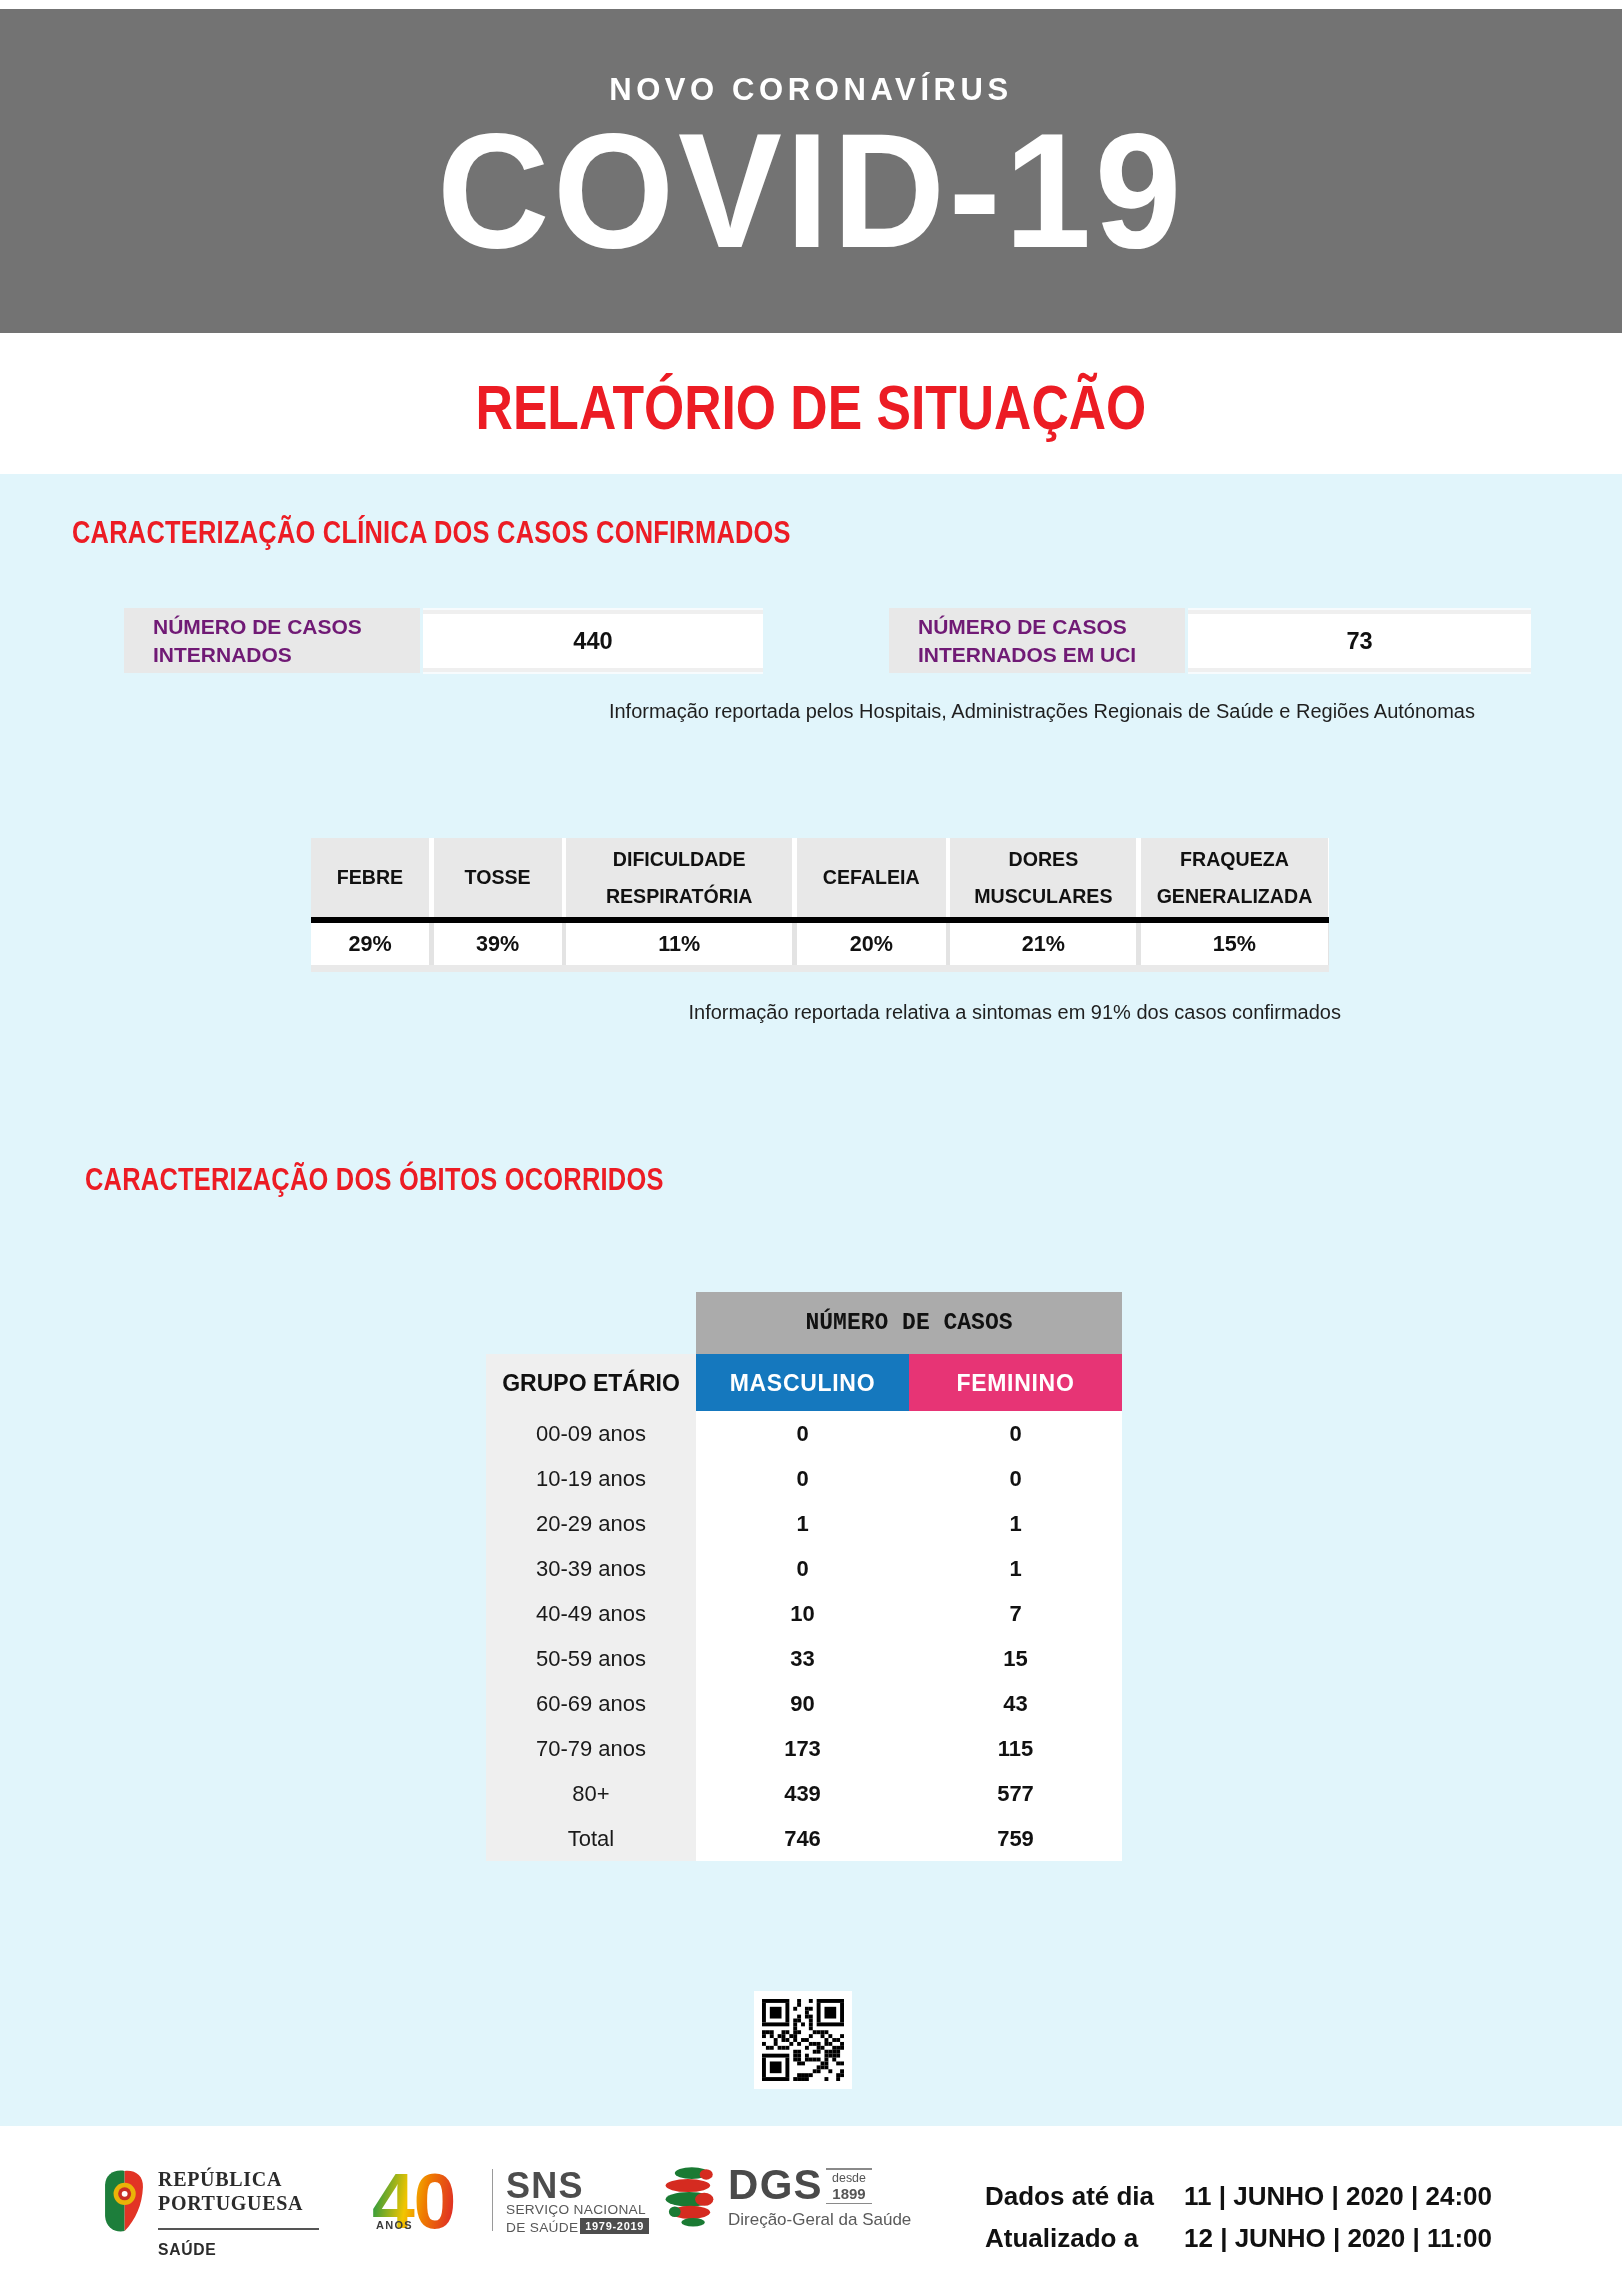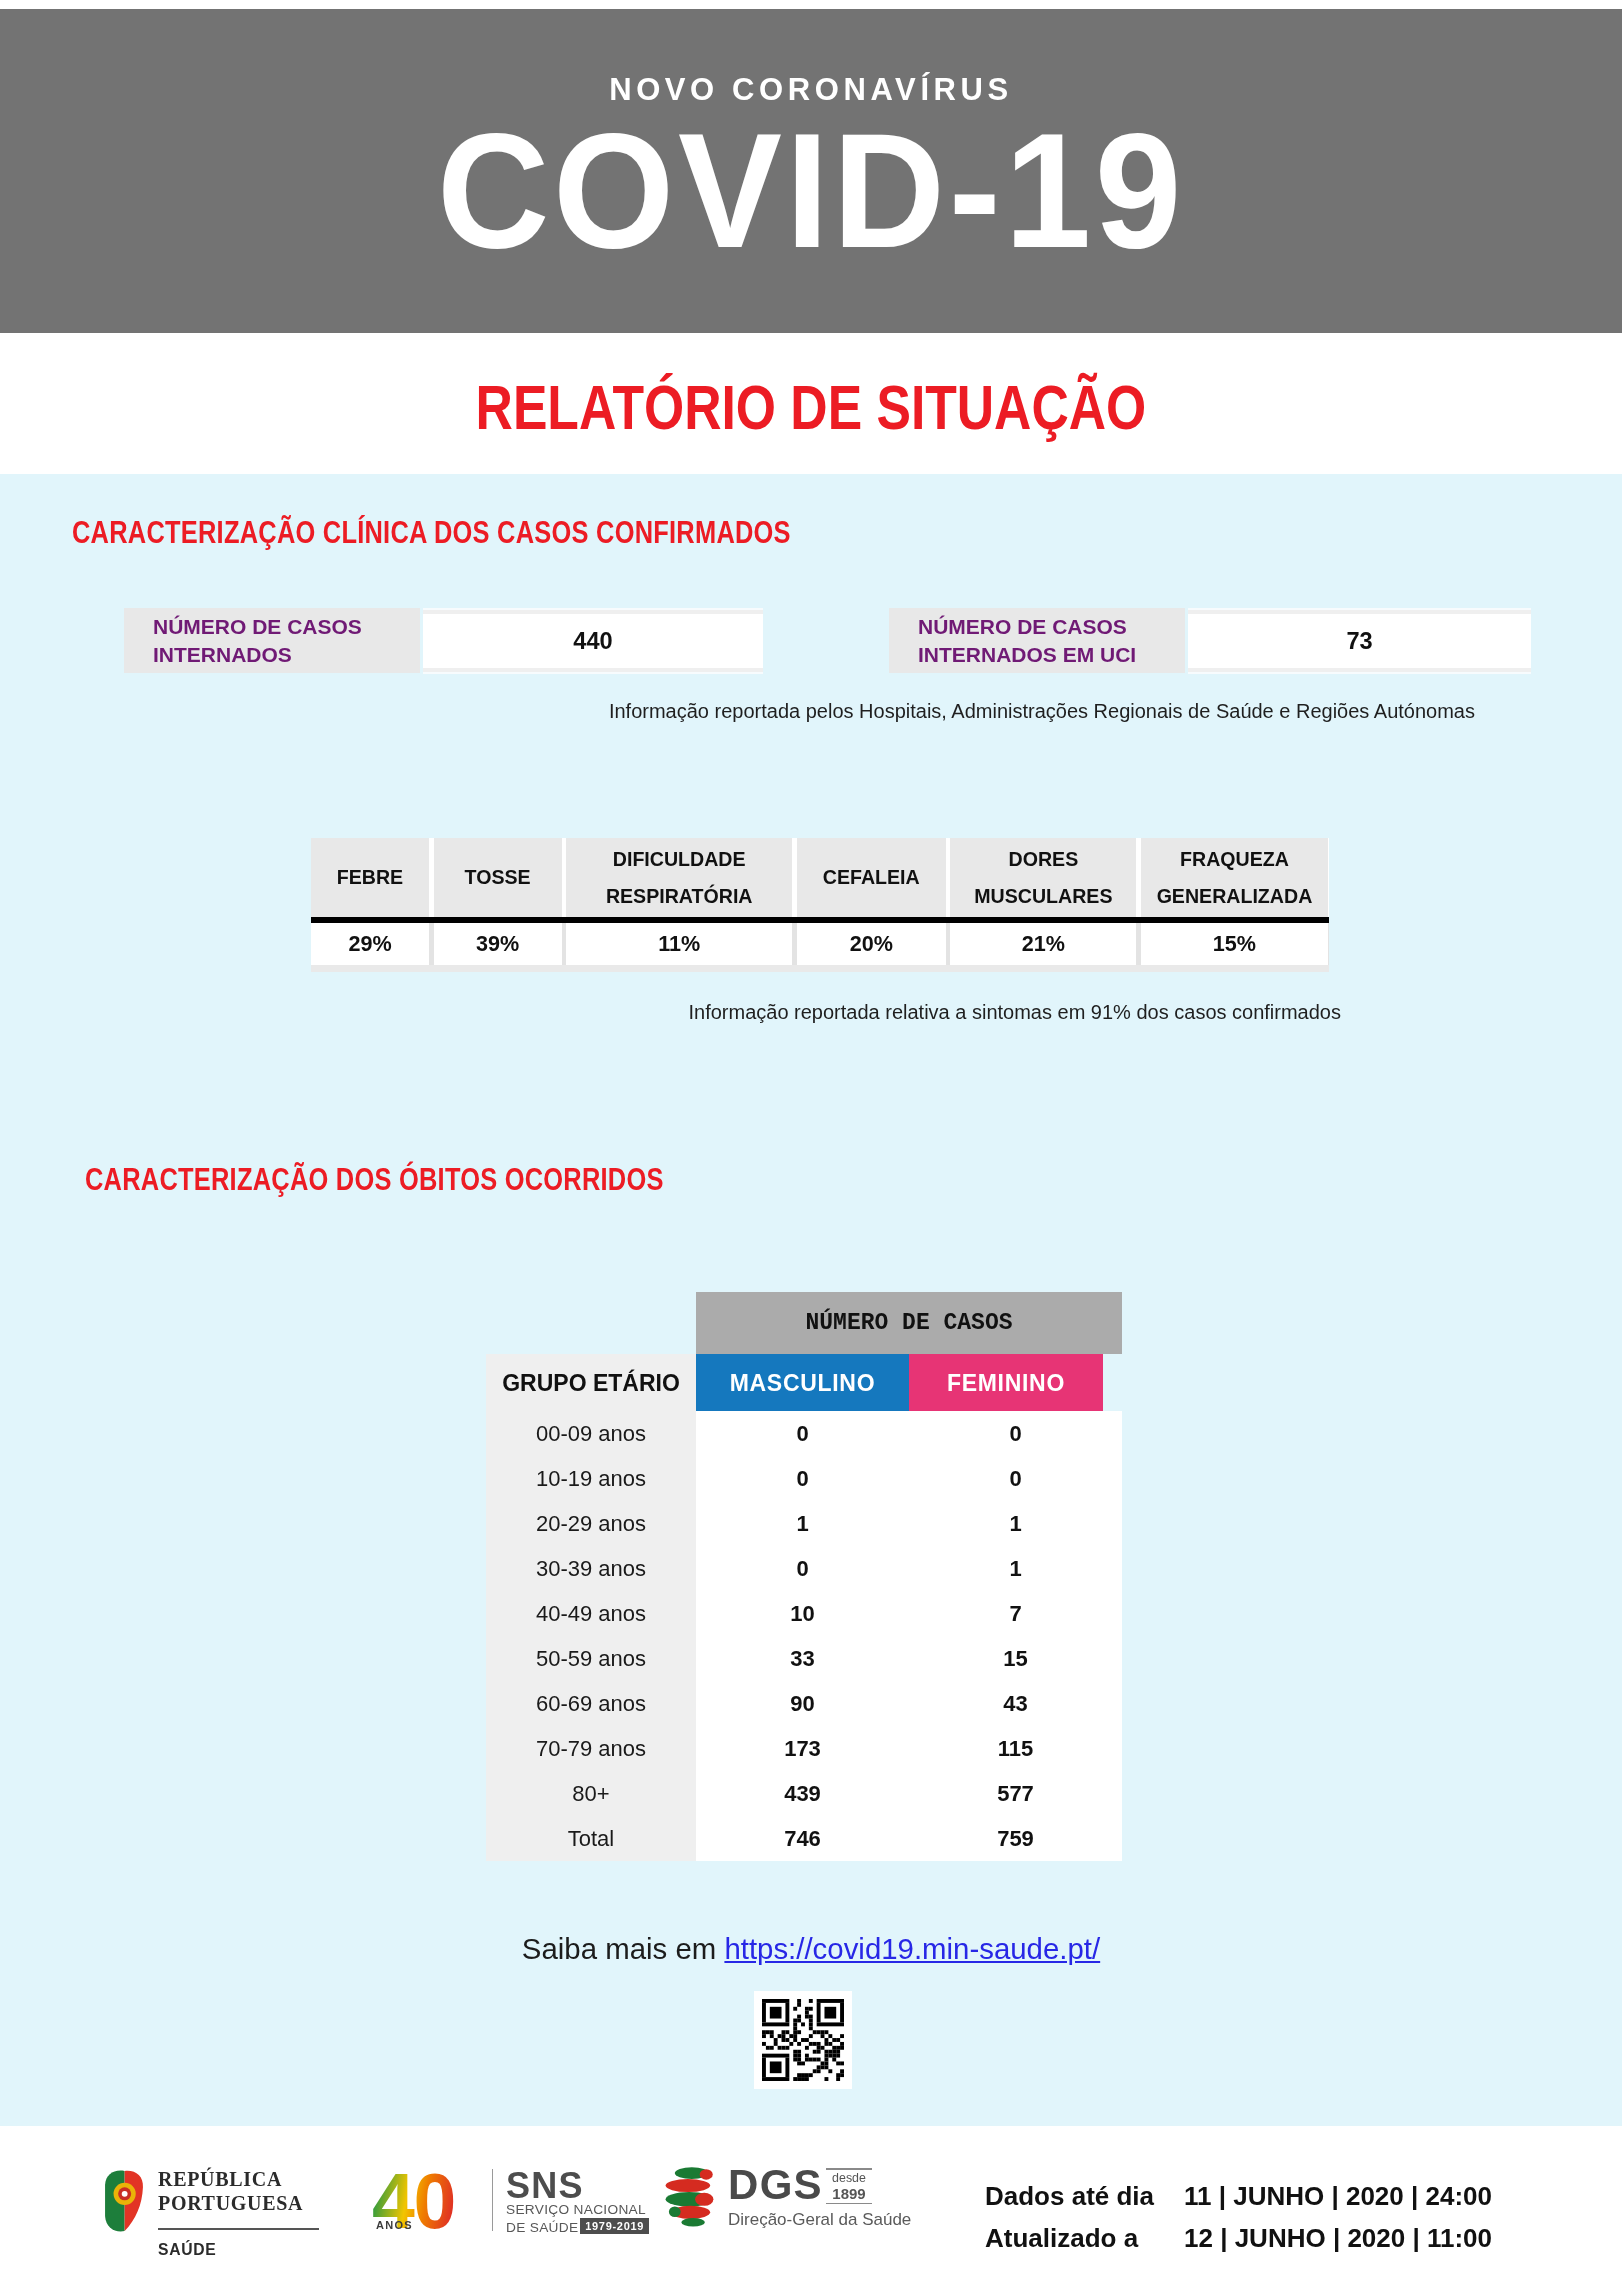--- a/index.html
+++ b/index.html
@@ -75,21 +75,21 @@
   
   .deaths-table{position:absolute;left:486px;top:818px;width:636px;}
   .dt-group-header{
     position:absolute;left:210px;top:0;width:426px;height:62px;background:#ababab;
     display:flex;align-items:center;justify-content:center;font-weight:700;font-size:23px;color:#111;font-family:Liberation Mono, monospace;
   }
   .dt-col-headers{position:absolute;left:0;top:62px;width:636px;height:58px;display:flex;}
   .dt-col{display:flex;align-items:center;justify-content:center;font-weight:700;font-size:23px;}
   .dt-col-group{width:210px;background:#efefef;color:#111;}
   .dt-col-masc{width:213px;background:#1578be;color:#fff;letter-spacing:0.7px;}
-  .dt-col-fem{width:194px;background:#e73475;color:#fff;letter-spacing:0.7px;}
+  .dt-col-fem{width:213px;background:#e73475;color:#fff;letter-spacing:0.7px;}
   .dt-body{position:absolute;left:0;top:119px;width:636px;}
   .dt-row{display:flex;height:45px;}
   .dt-age{width:210px;background:#efefef;display:flex;align-items:center;justify-content:center;font-size:22px;color:#1a1a1a;}
   .dt-val{width:213px;background:#fff;display:flex;align-items:center;justify-content:center;font-weight:700;font-size:22px;color:#111;}
   .dt-val.fem{width:213px;}
 
   
   .more-info{position:absolute;left:0;top:1458px;width:100%;text-align:center;font-size:29.4px;color:#1c1c1c;}
   .more-info a{color:#2727e6;text-decoration:underline;}
   .qr-box{position:absolute;left:754px;top:1517px;width:98px;height:98px;background:#fff;
@@ -232,23 +232,20 @@
           <div class="dt-val fem">577</div>
         </div>
         <div class="dt-row">
           <div class="dt-age">Total</div>
           <div class="dt-val">746</div>
           <div class="dt-val fem">759</div>
         </div>
       </div>
   </div>
 
-  <div class="more-info">
-    <span>Saiba mais em </span><a href="#">https://covid19.min-saude.pt/</a>
-  </div>
 
   <div class="qr-box">
     <svg id="qr-svg" width="82" height="82" viewBox="0 0 126 126">
         <rect x="0" y="0" width="42" height="6" fill="#000"></rect>
         <rect x="0" y="36" width="42" height="6" fill="#000"></rect>
         <rect x="0" y="6" width="6" height="30" fill="#000"></rect>
         <rect x="36" y="6" width="6" height="30" fill="#000"></rect>
         <rect x="12" y="12" width="18" height="18" fill="#000"></rect>
         <rect x="84" y="0" width="42" height="6" fill="#000"></rect>
         <rect x="84" y="36" width="42" height="6" fill="#000"></rect>

